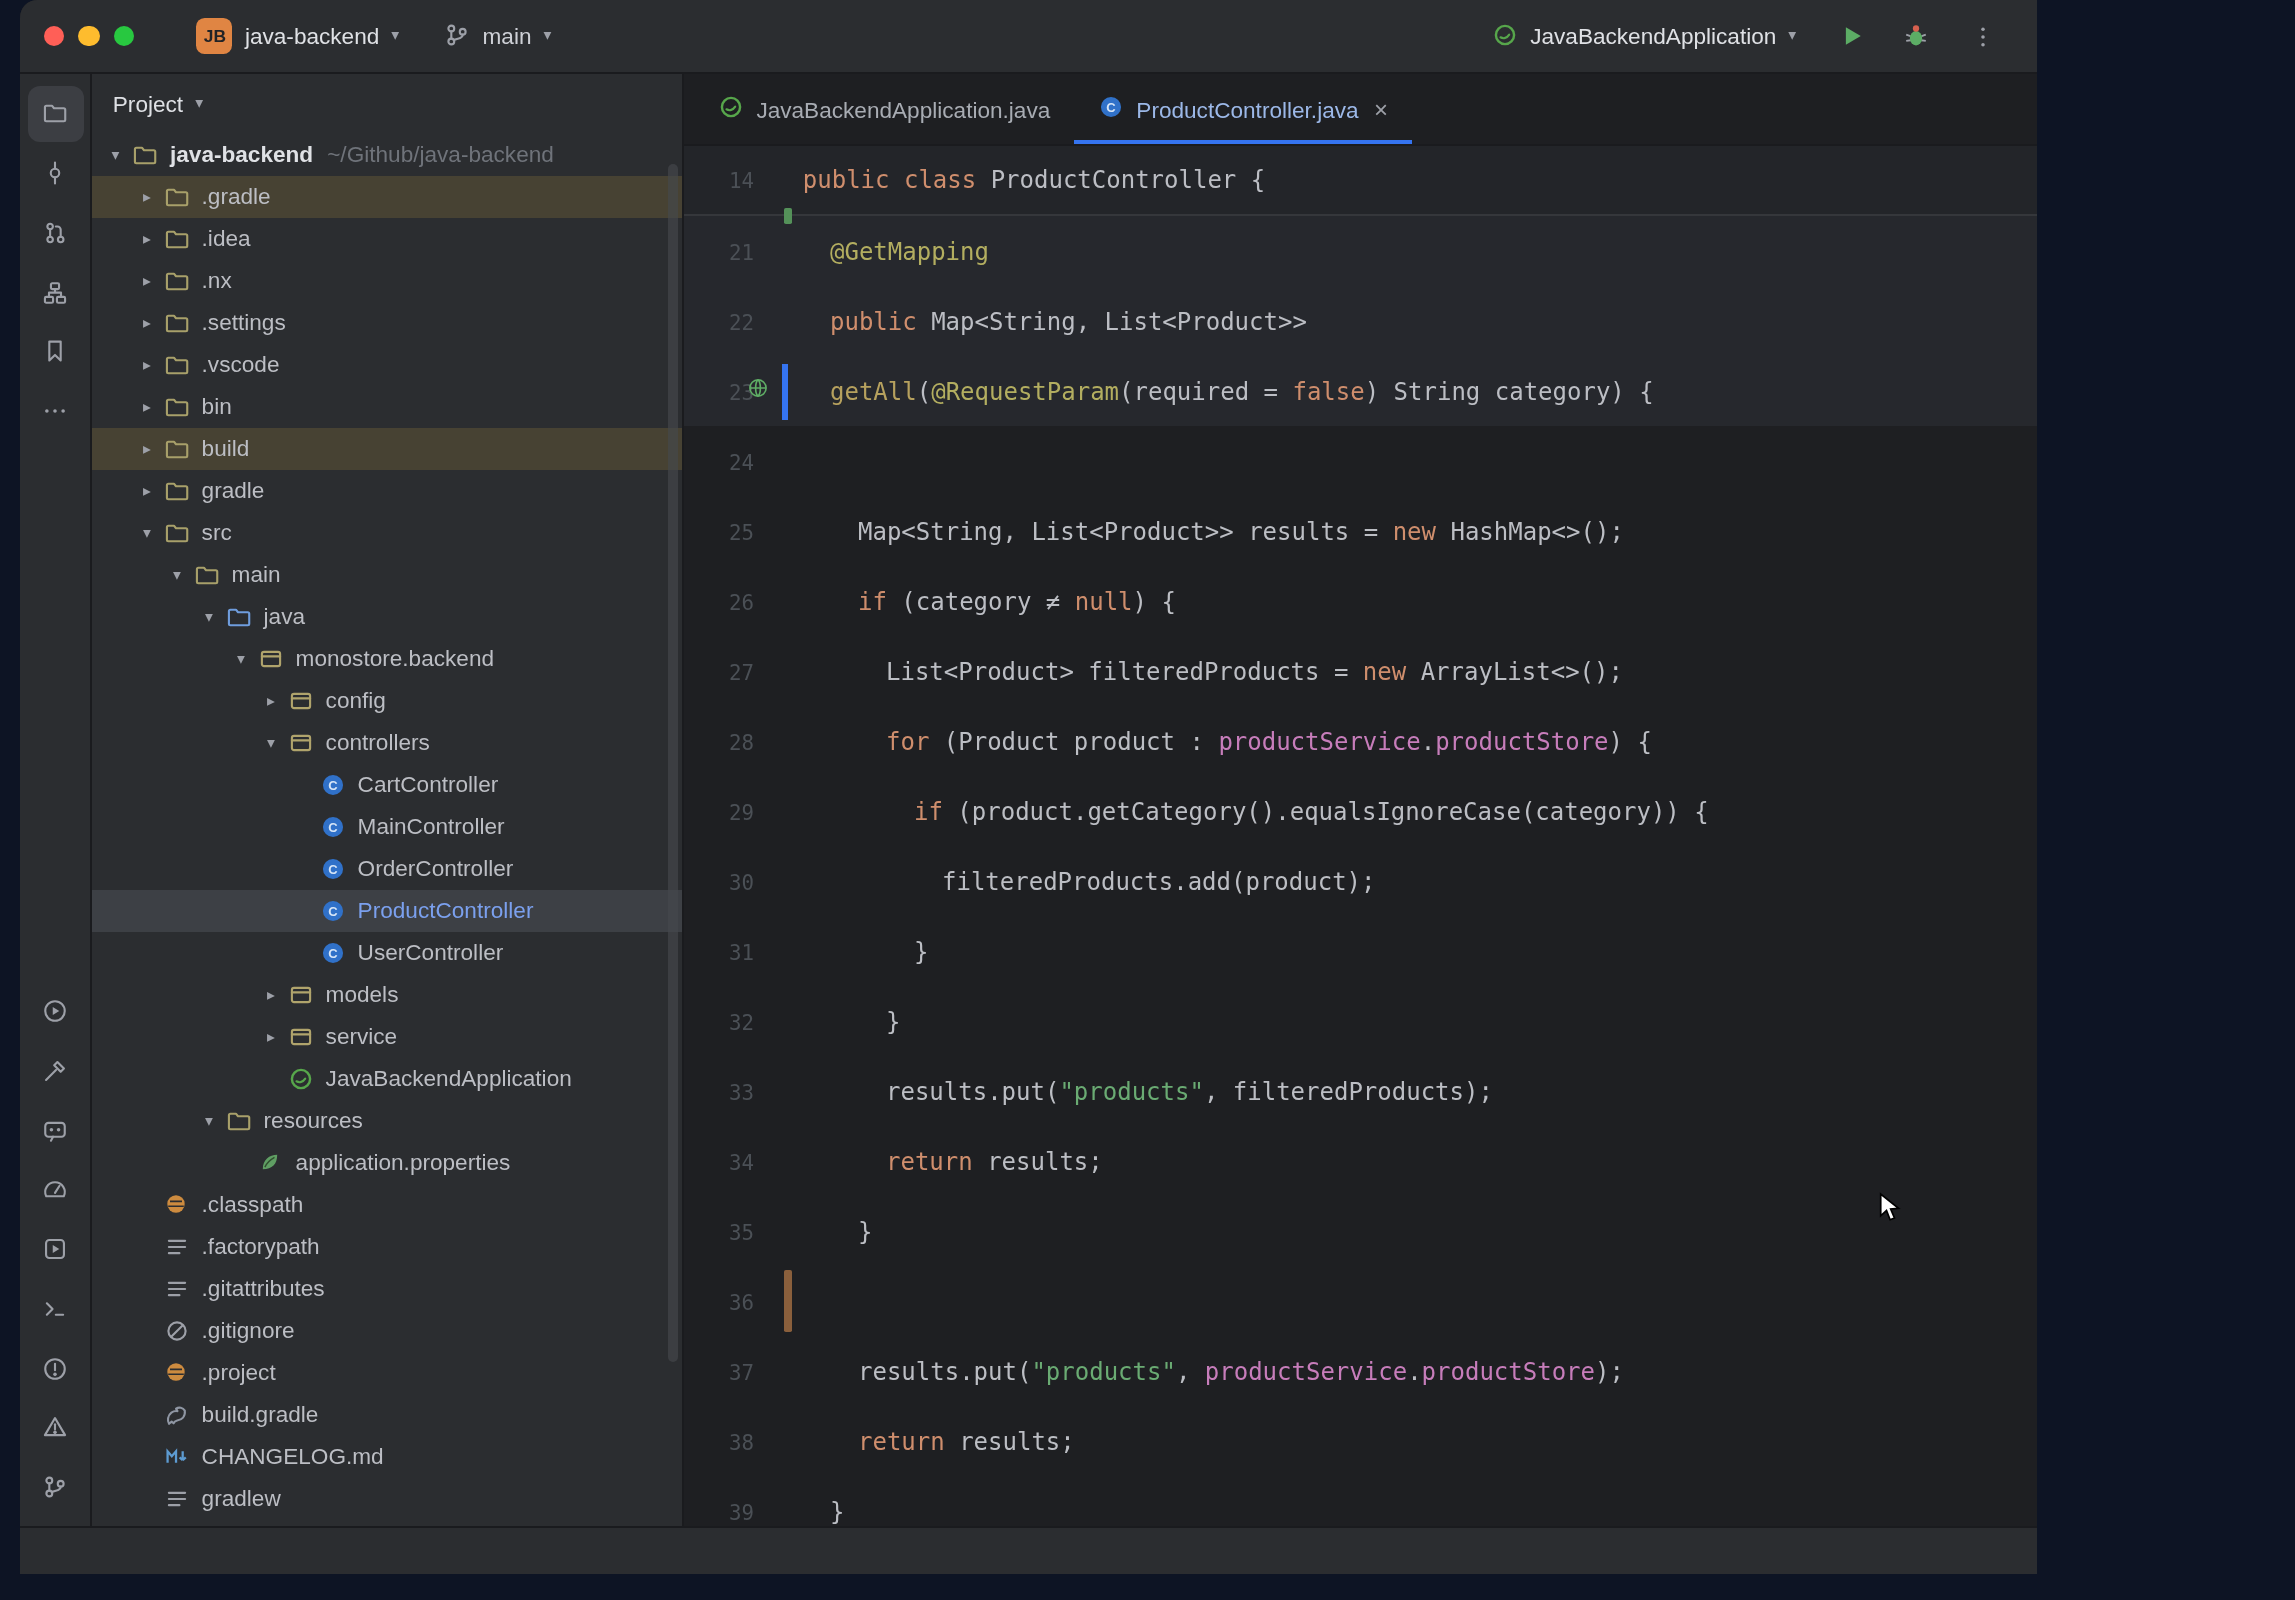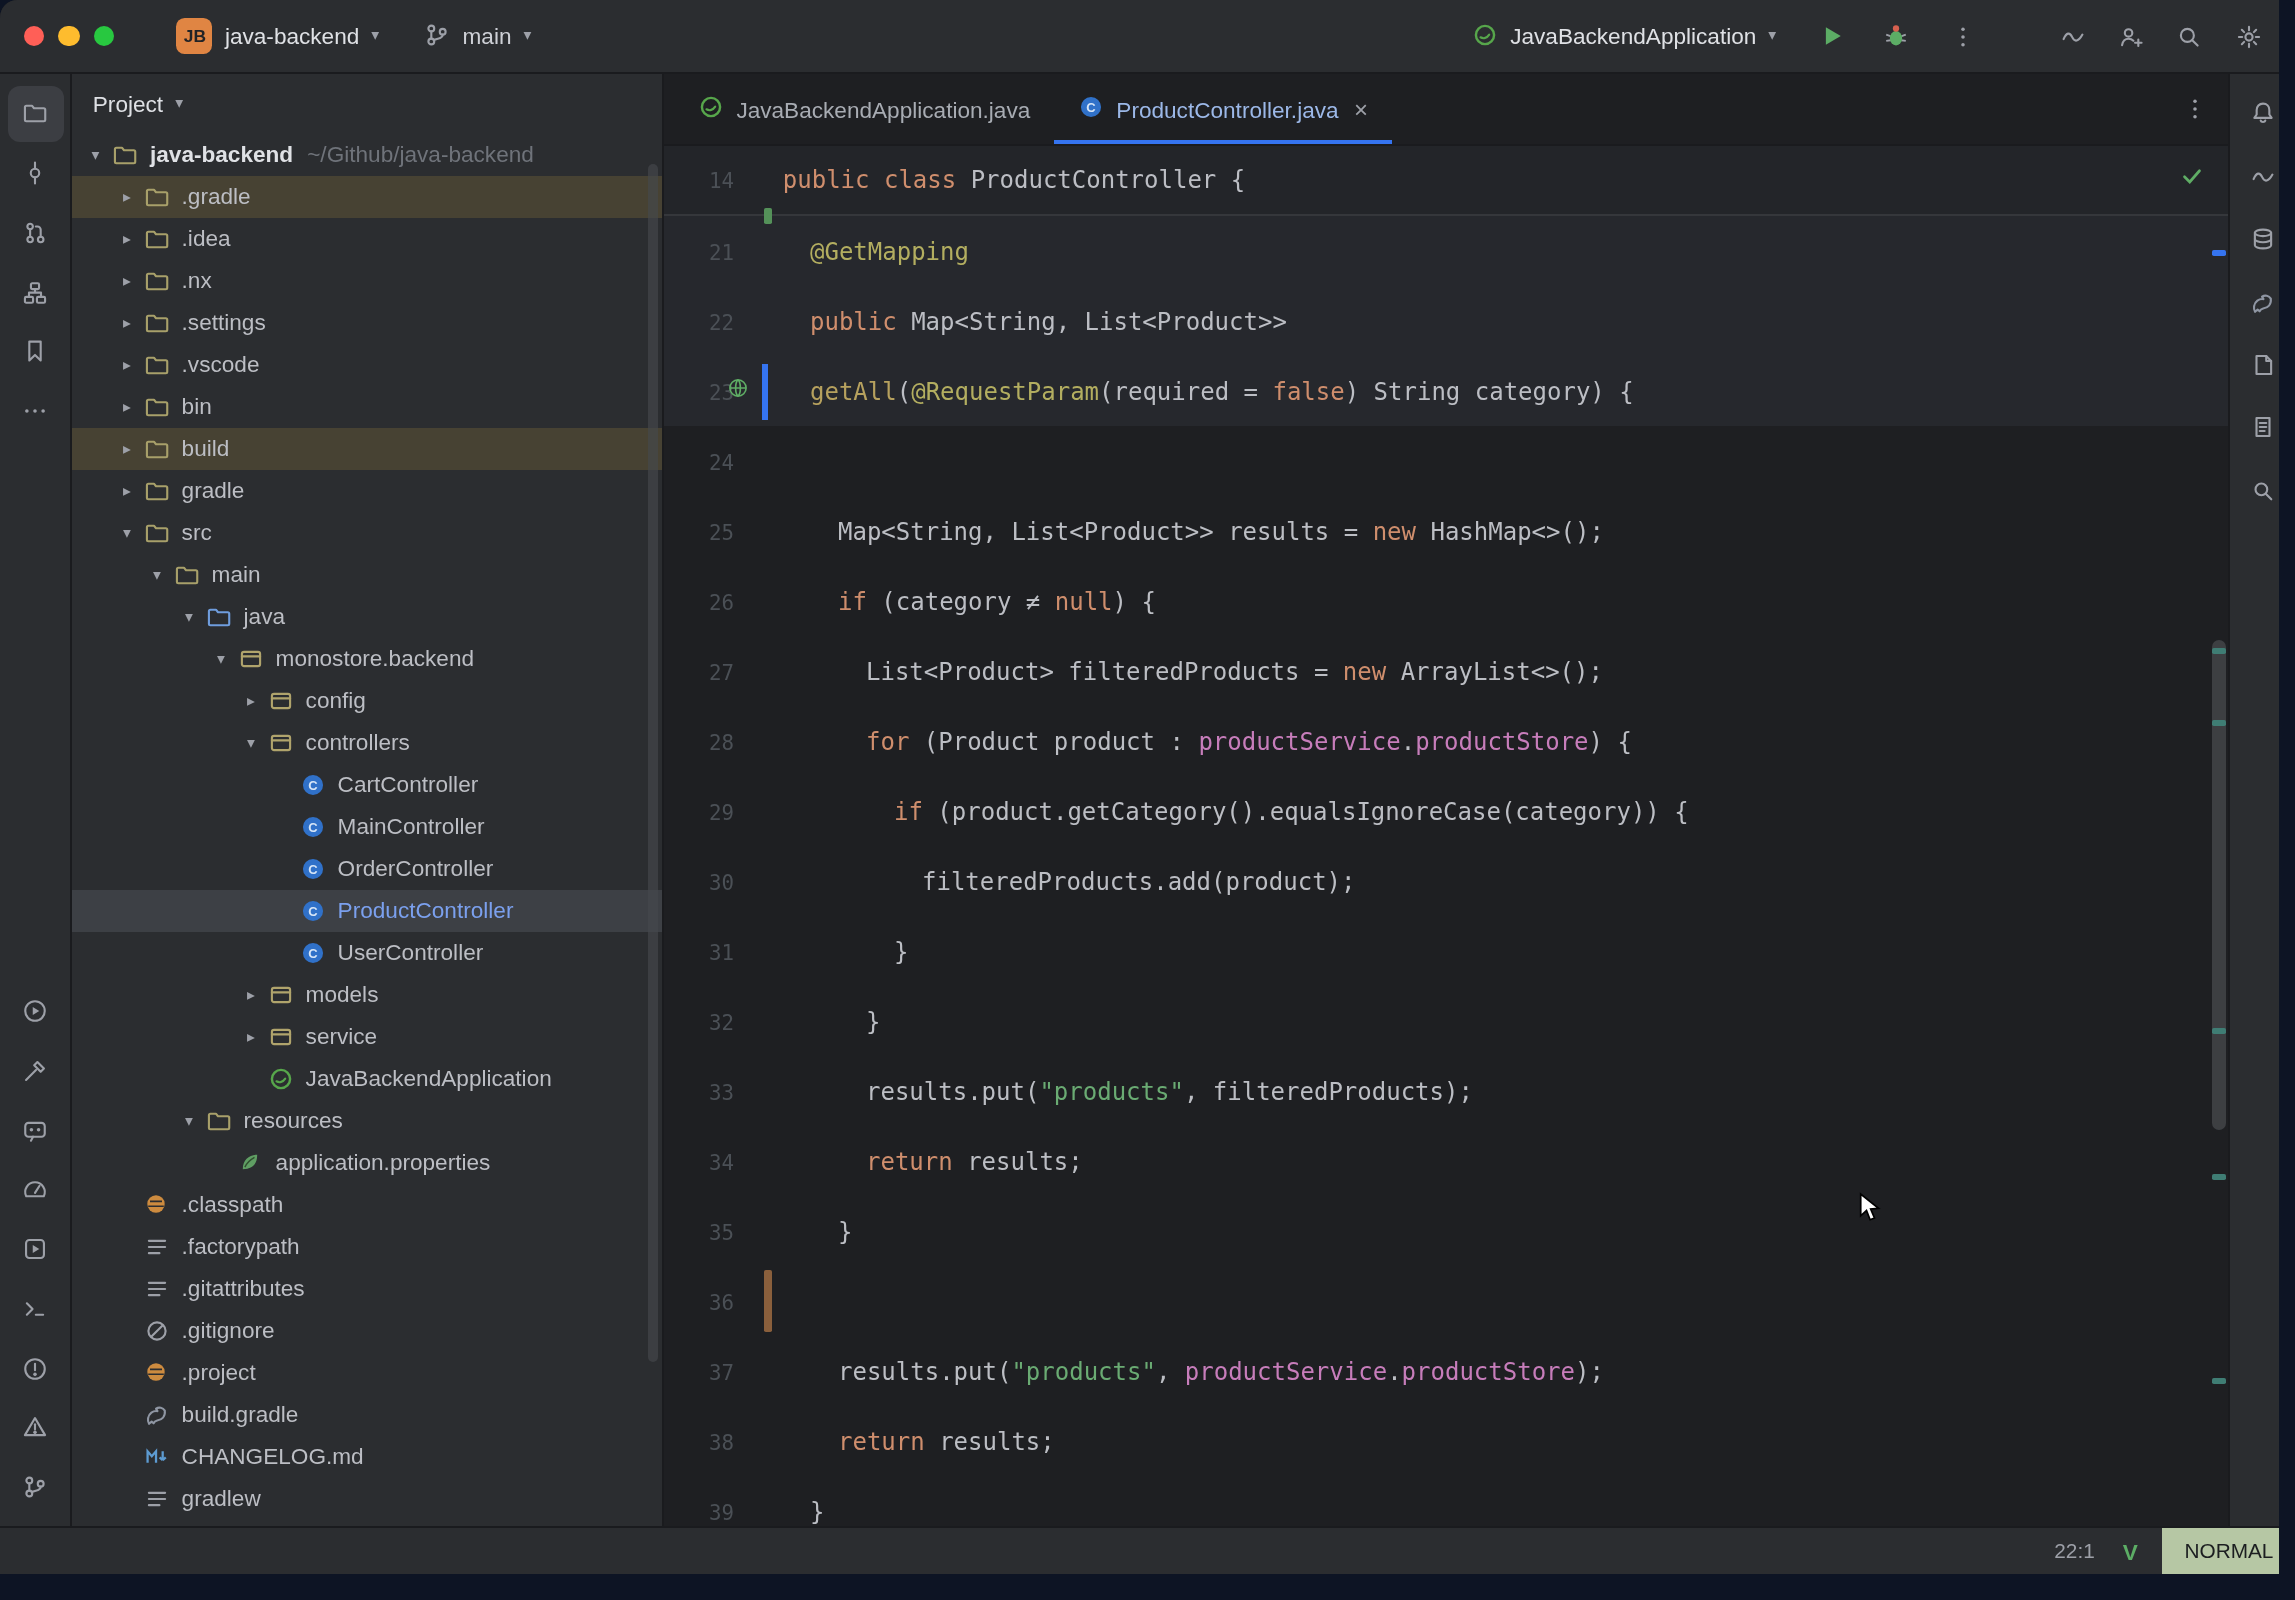--- a/index.html
+++ b/index.html
@@ -1,16 +1,16 @@
 <!DOCTYPE html>
 <html style="font-size:14px"><head>
 <meta charset="utf-8">
 <style>
   html,body{margin:0;padding:0;background:#0d1424;}
-  #stage{width:2279px;height:1601px;position:relative;overflow:hidden;}
+  #stage{width:2017px;height:1601px;position:relative;overflow:hidden;margin-left:20px;}
   #app{width:1148px;height:800px;transform:scale(2);transform-origin:0 0;position:relative;
        font-family:"Liberation Sans","DejaVu Sans",sans-serif;background:#0d1424;
        -webkit-font-smoothing:antialiased;}
   #window{position:absolute;top:0;left:0;width:1148px;height:787px;background:#1e1f22;
           border-radius:8.7px 8.7px 0 0;overflow:hidden;display:flex;flex-direction:column;}
 
   
   #titlebar{height:36px;flex:0 0 36px;background:#2b2d30;border-bottom:0.9px solid #1a1b1e;
             display:flex;align-items:center;padding:0 12px;gap:8.7px;}
   .traffic{display:flex;gap:7px;margin-right:15.6px;}

